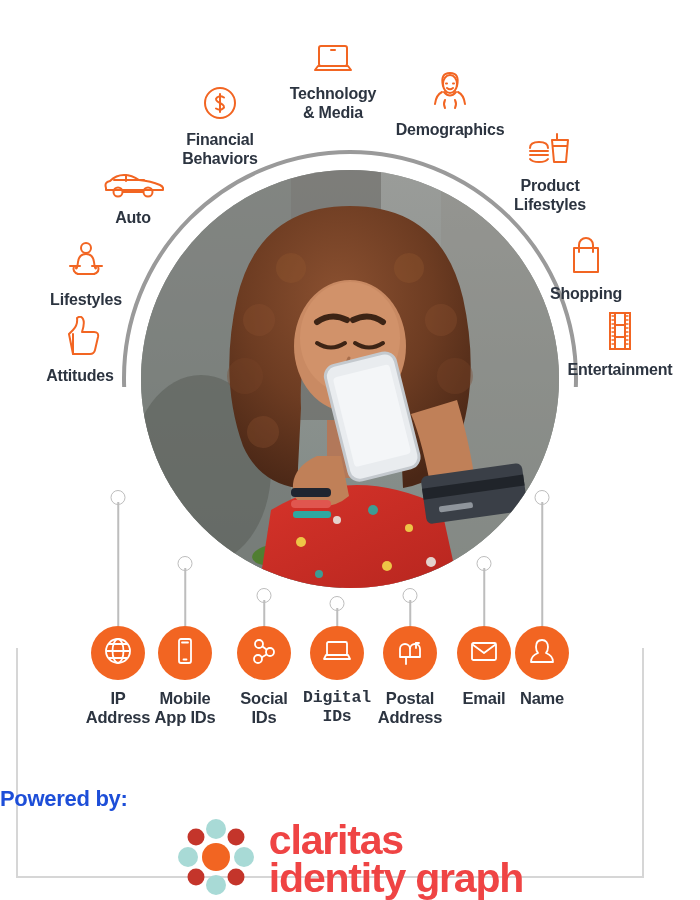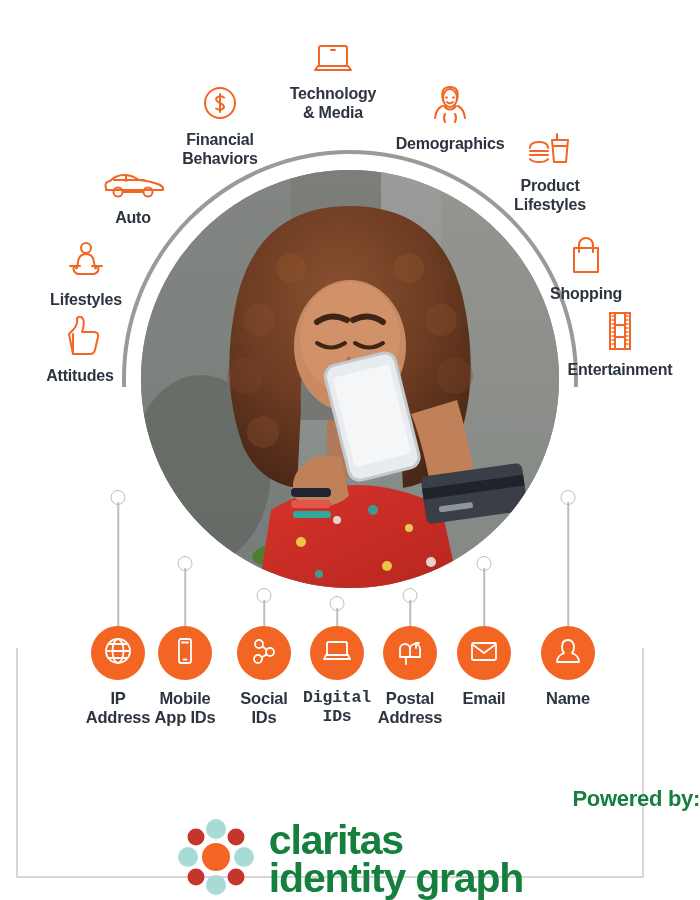--- a/index.html
+++ b/index.html
@@ -72,29 +72,29 @@
   }
   .idnode .idlb{
     margin-top:9px;
     font-size:16.5px;font-weight:700;color:#2c3440;
     line-height:1.15;white-space:pre-line;letter-spacing:-0.2px;
   }
 
   
   .powered{
     position:absolute;left:0;right:0;top:786px;
-    text-align:right;font-size:22px;font-weight:700;
-    color:#15803d;letter-spacing:-0.3px;
+    text-align:left;font-size:22px;font-weight:700;
+    color:#1d4ed8;letter-spacing:-0.3px;
   }
   .logo{
     position:absolute;left:0;right:0;top:818px;
     display:flex;align-items:center;justify-content:center;gap:14px;
   }
   .logotype{
-    font-size:41px;font-weight:700;color:#15803d;
+    font-size:41px;font-weight:700;color:#ef4444;
     line-height:0.93;letter-spacing:-1.2px;text-align:left;
   }
 </style>
 </head>
 <body>
 
 <div class="stage">
 
   <div class="bracket"></div>
 
@@ -217,21 +217,21 @@
       <svg width="44" height="34" viewBox="0 0 44 34" fill="none" stroke="#F26522" stroke-width="2">
         <rect x="8" y="4" width="28" height="20" rx="2"></rect>
         <path d="M20 8h4" stroke-linecap="round"></path>
         <path d="M4 28h36l-3-4H7z" stroke-linejoin="round"></path>
       </svg>
     </span>
     <span class="lb">Technology
 &amp; Media</span>
   </div>
 
-  <div class="attr" style="left:382px;top:84px;width:136px;">
+  <div class="attr" style="left:382px;top:70px;width:136px;">
     <span class="ic">
       <svg width="38" height="42" viewBox="0 0 38 42" fill="none" stroke="#F26522" stroke-width="2">
         <path d="M12 16q-3-13 7-13t7 13" stroke-linecap="round"></path>
         <ellipse cx="19" cy="14" rx="7" ry="9"></ellipse>
         <path d="M15 13.5h1M22 13.5h1" stroke-linecap="round"></path>
         <path d="M16 18q3 2.5 6 0" stroke-linecap="round"></path>
         <path d="M11 22q-6 3-7 12M27 22q6 3 7 12" stroke-linecap="round"></path>
         <path d="M13 22q6 7 12 0" stroke-linecap="round"></path>
         <path d="M14 30q-2 4 0 8M24 30q2 4 0 8" stroke-linecap="round"></path>
       </svg>
@@ -404,21 +404,21 @@
       <span>
         <svg width="32" height="26" viewBox="0 0 32 26" fill="none" stroke="#fff" stroke-width="1.8">
           <rect x="4" y="5" width="24" height="17" rx="1.5"></rect>
           <path d="M4.5 6.5L16 15 27.5 6.5" stroke-linejoin="round"></path>
         </svg>
       </span>
     </div>
     <div class="idlb">Email</div>
   </div>
 
-  <div class="idnode" style="left:520px;top:490px;">
+  <div class="idnode" style="left:494px;top:490px;">
     <span class="ring" style="top:0;"></span>
     <span class="stem" style="top:12px;height:124px;"></span>
     <div class="disc" style="margin-top:136px;">
       <span>
         <svg width="30" height="30" viewBox="0 0 30 30" fill="none" stroke="#fff" stroke-width="1.8">
           <path d="M15 4c-4 0-6 3-6 7 0 3 1 5 2 6-4 1.5-7 4-7 9h22c0-5-3-7.5-7-9 1-1 2-3 2-6 0-4-2-7-6-7z" stroke-linejoin="round"></path>
         </svg>
       </span>
     </div>
     <div class="idlb">Name</div>

